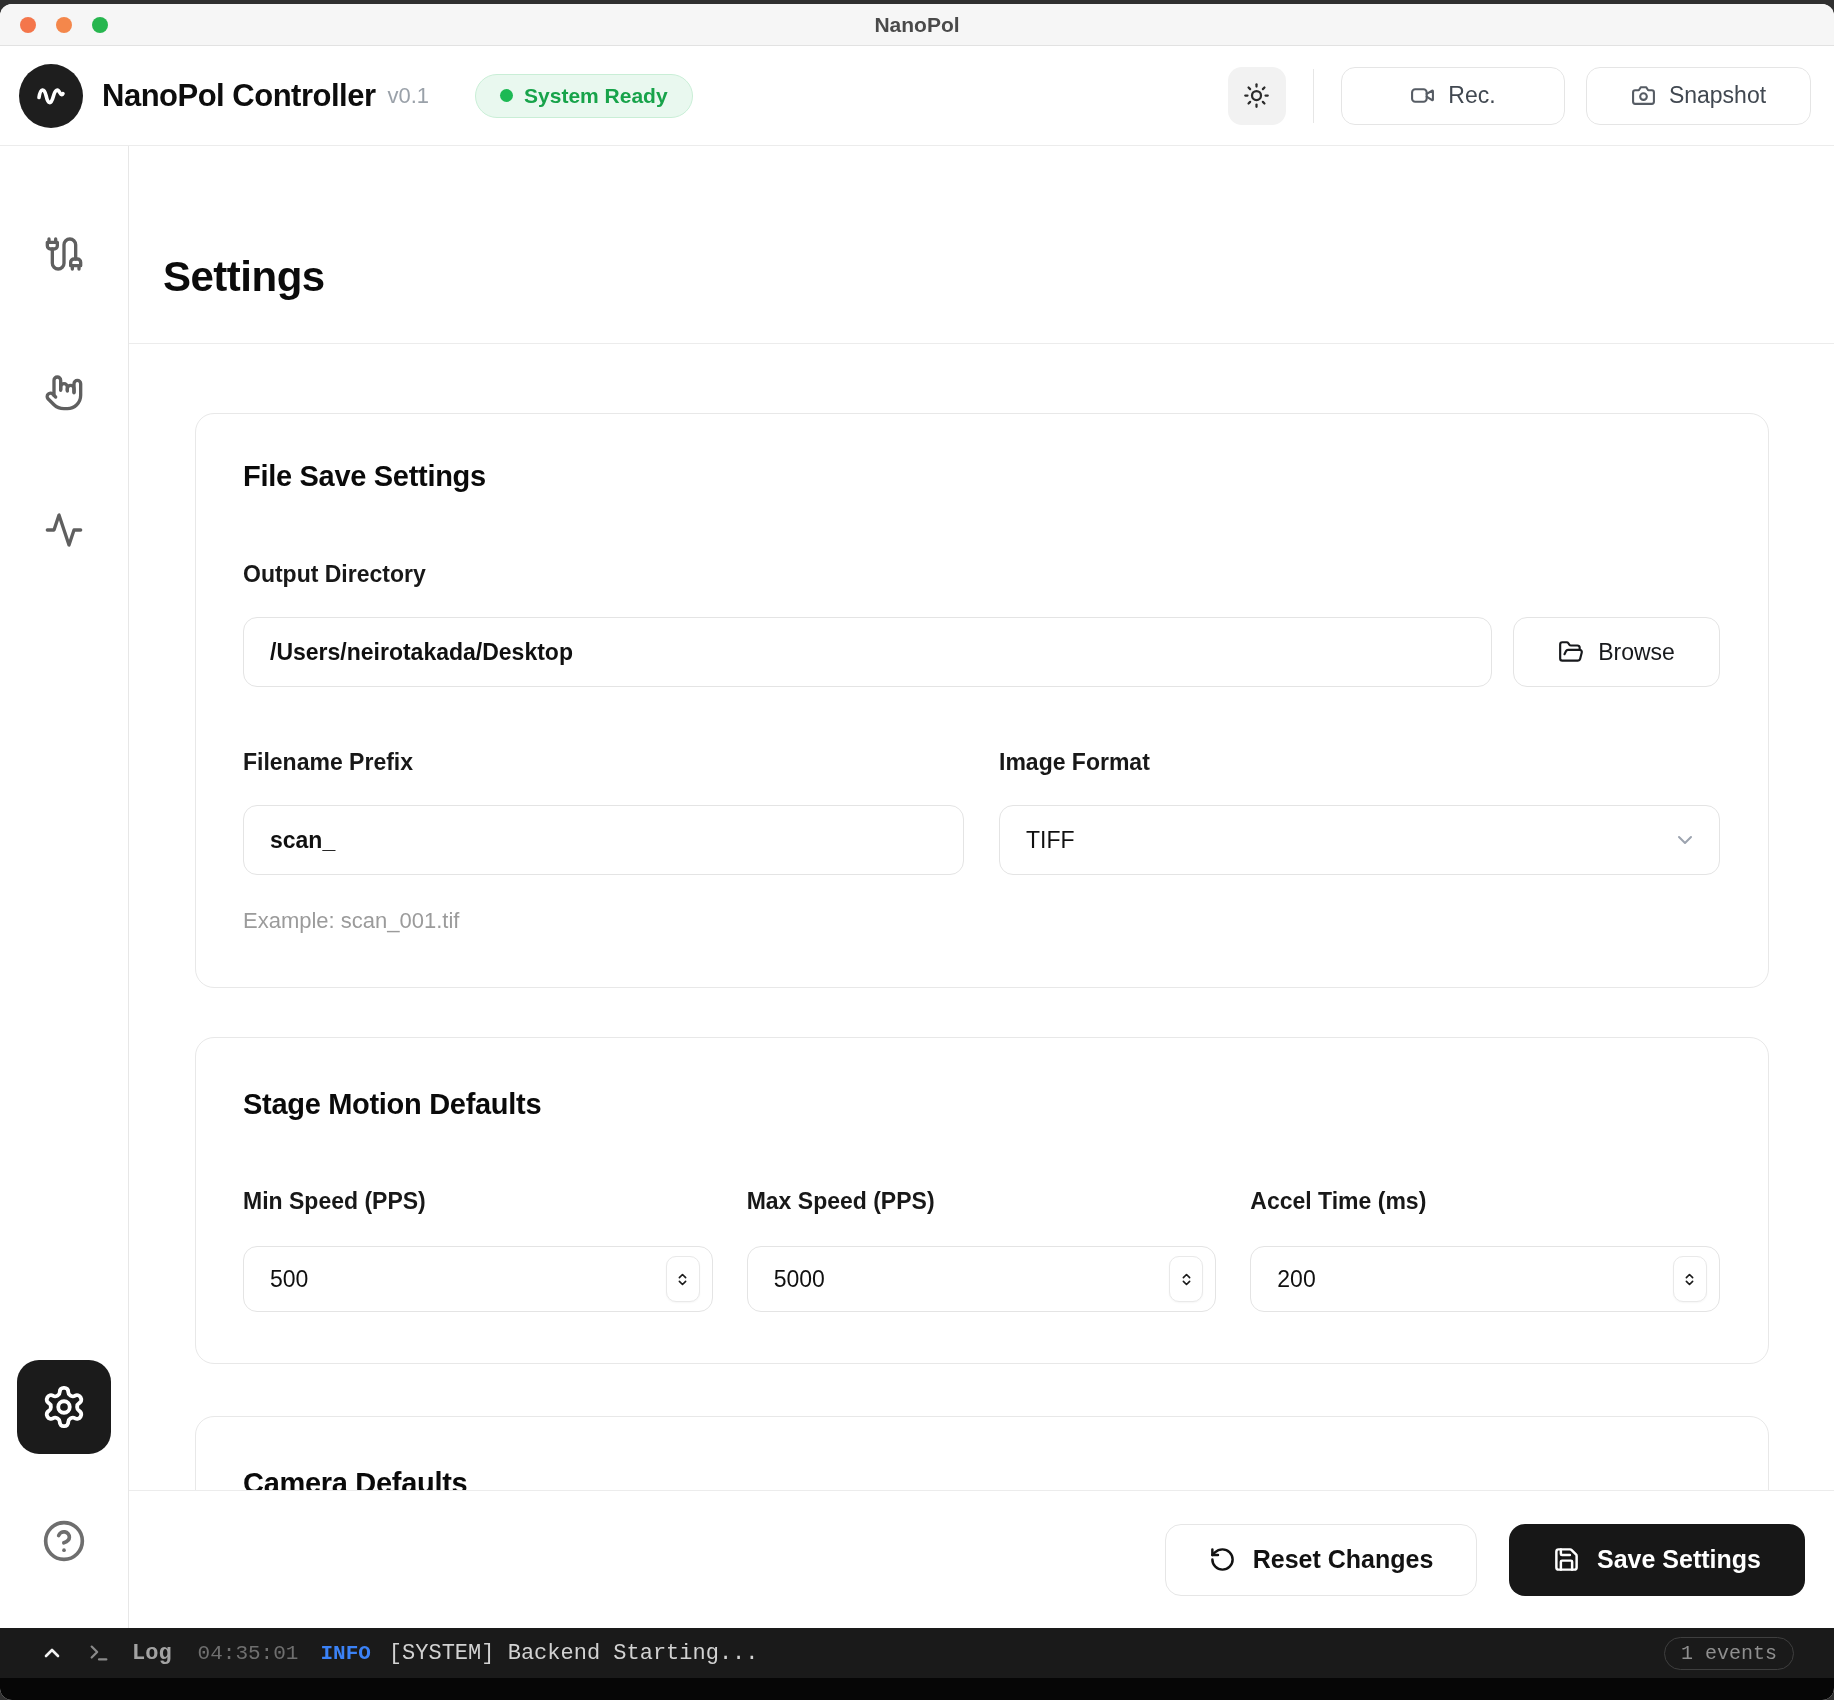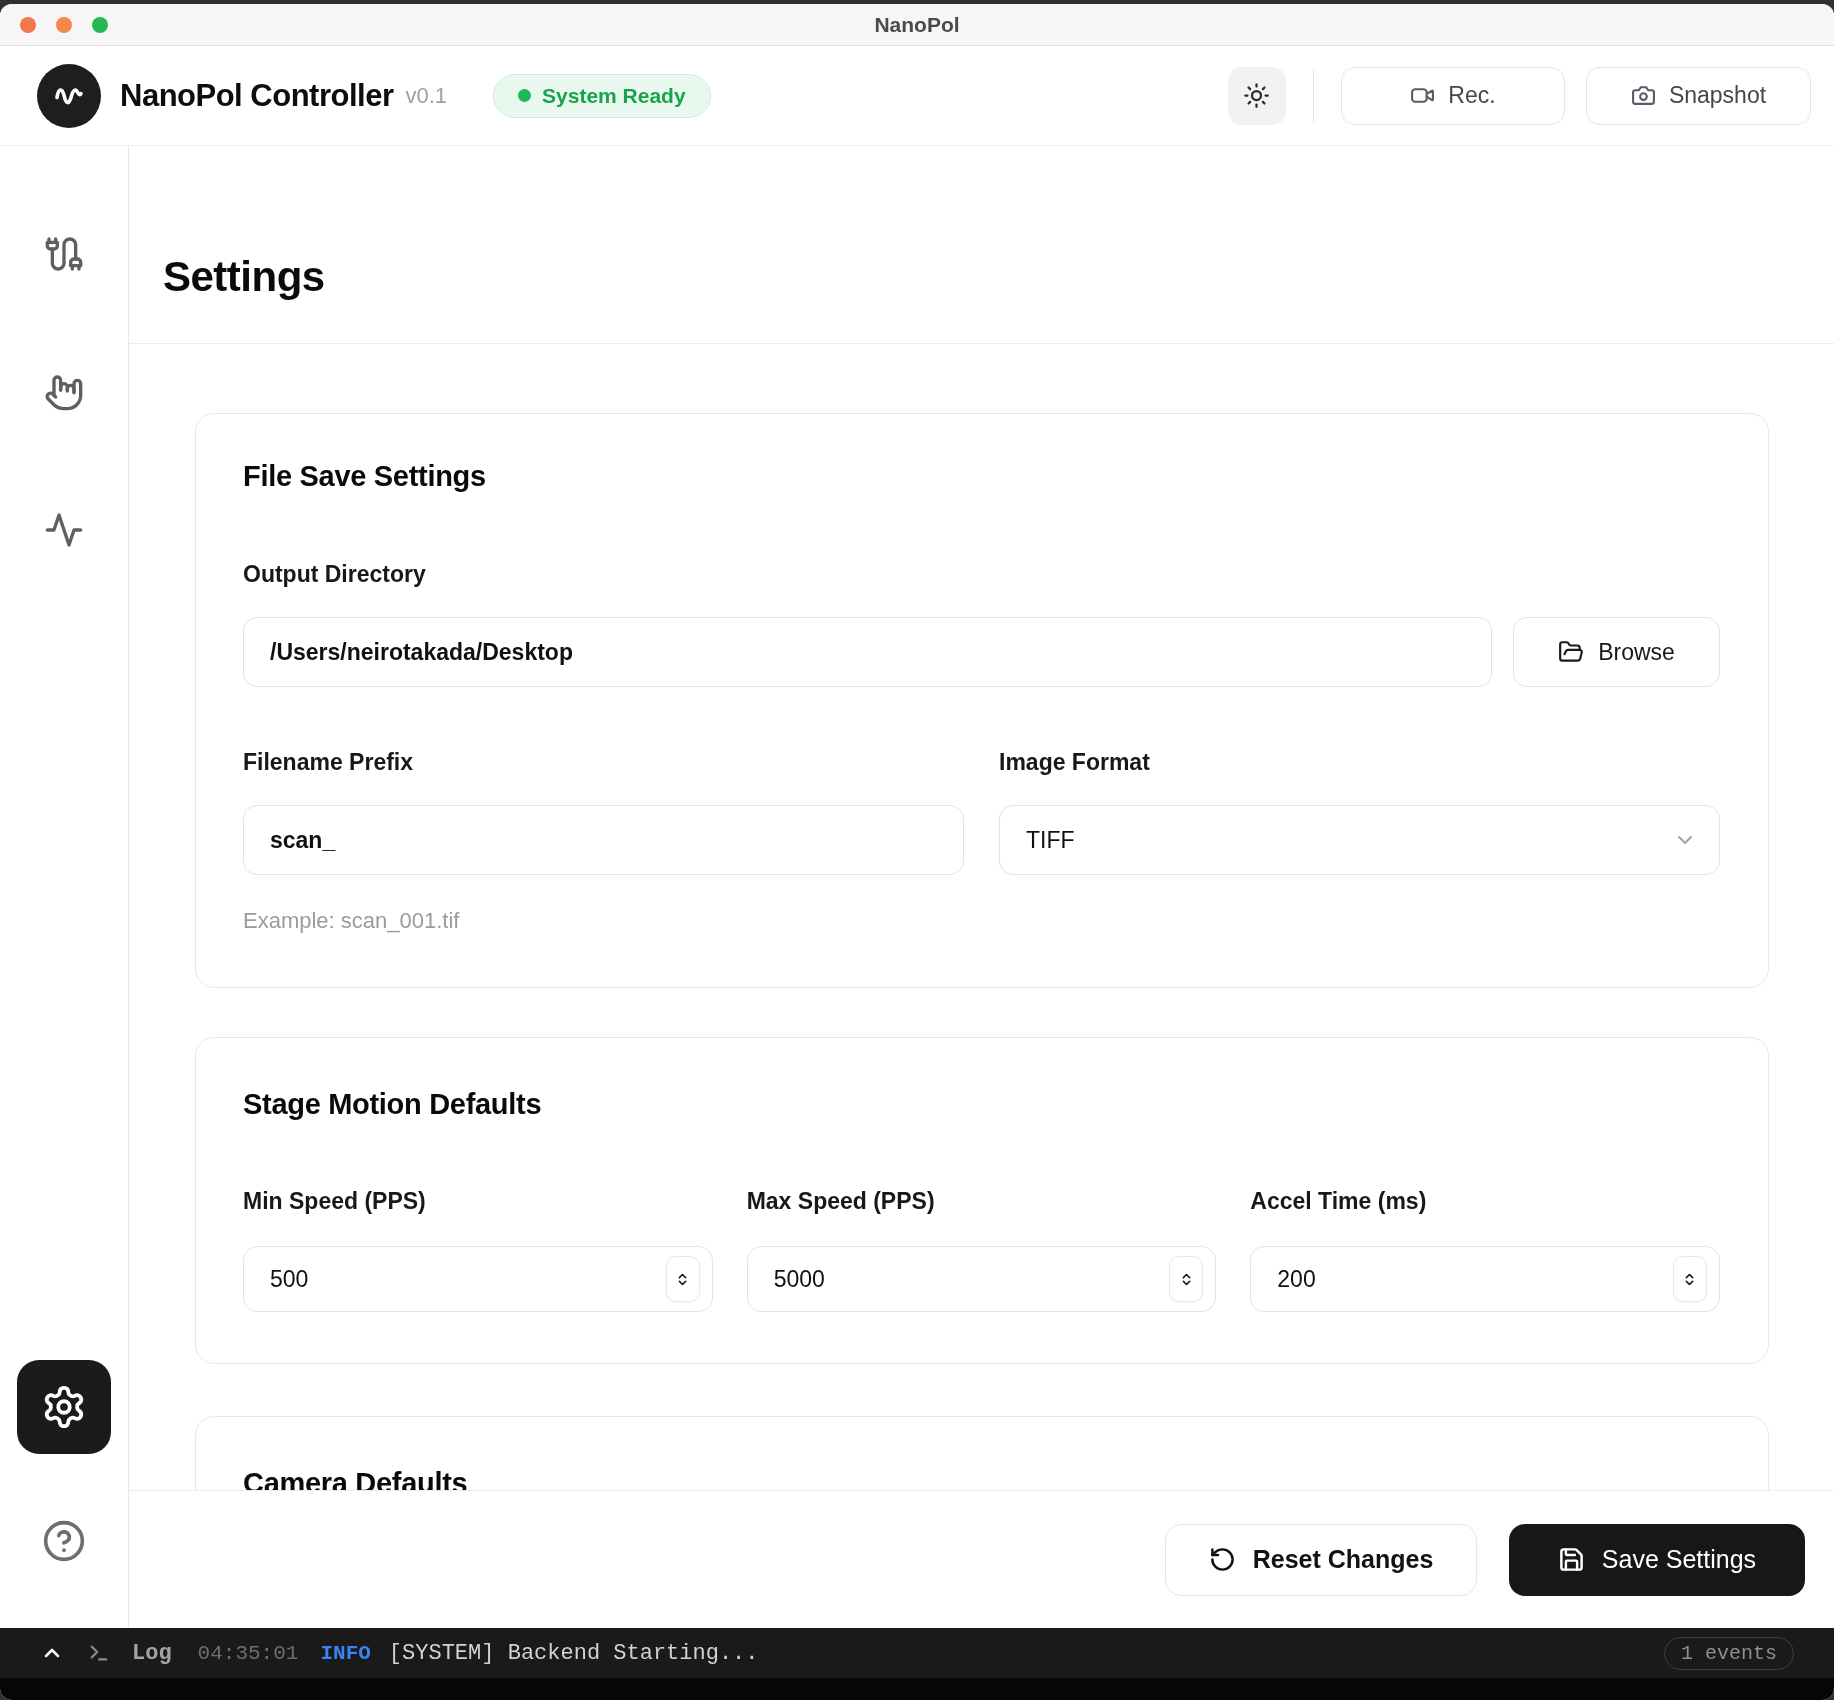--- a/index.html
+++ b/index.html
@@ -20,21 +20,21 @@
   .lights{ display:flex; gap:20px; margin-left:20px; }
   .light{ width:16px; height:16px; border-radius:50%; display:block; }
   .titlebar-title{
     position:absolute; left:0; right:0; text-align:center;
     font-size:21px; font-weight:700; color:#4a4a4a;
   }
 
   
   .app-header{
     height:100px; background:#fff; border-bottom:1px solid #ececec;
-    display:flex; align-items:center; padding:0 23px 0 37px; flex:0 0 auto;
+    display:flex; align-items:center; padding:0 23px 0 19px; flex:0 0 auto;
   }
   .logo{
     width:64px; height:64px; border-radius:50%; background:#1e1e1e;
     display:flex; align-items:center; justify-content:center; flex:0 0 auto;
   }
   .app-title{ font-size:31px; font-weight:700; color:#0d0d0d; margin-left:19px; letter-spacing:-0.5px; }
   .app-version{ font-size:22px; font-weight:500; color:#9aa1a9; margin-left:12px; }
   .status-badge{
     margin-left:46px; height:44px; padding:0 24px; border-radius:22px;
     background:#e9f8ef; border:1.5px solid #c9eed6;
@@ -151,21 +151,21 @@
   }
   .reset-btn{
     height:72px; width:312px; border:1.5px solid #e6e6e6; border-radius:16px; background:#fff;
     display:flex; align-items:center; justify-content:center; gap:17px;
     font-size:25px; font-weight:600; color:#121212; cursor:pointer;
     font-family:"Liberation Sans", sans-serif;
   }
   .save-btn{
     height:72px; width:296px; border:none; border-radius:16px; background:#171717;
     display:flex; align-items:center; justify-content:center; gap:17px;
-    font-size:25px; font-weight:400; color:#fff; cursor:pointer;
+    font-size:25px; font-weight:700; color:#fff; cursor:pointer;
     font-family:"Liberation Sans", sans-serif;
   }
 
   
   .logbar{
     height:50px; flex:0 0 auto; background:#1a1a1a;
     display:flex; align-items:center; padding:0 40px;
     font-family:"Liberation Mono","DejaVu Sans Mono", monospace;
   }
   .logbar .chev-up{ color:#f2f2f2; display:flex; cursor:pointer; background:none; border:none; }

